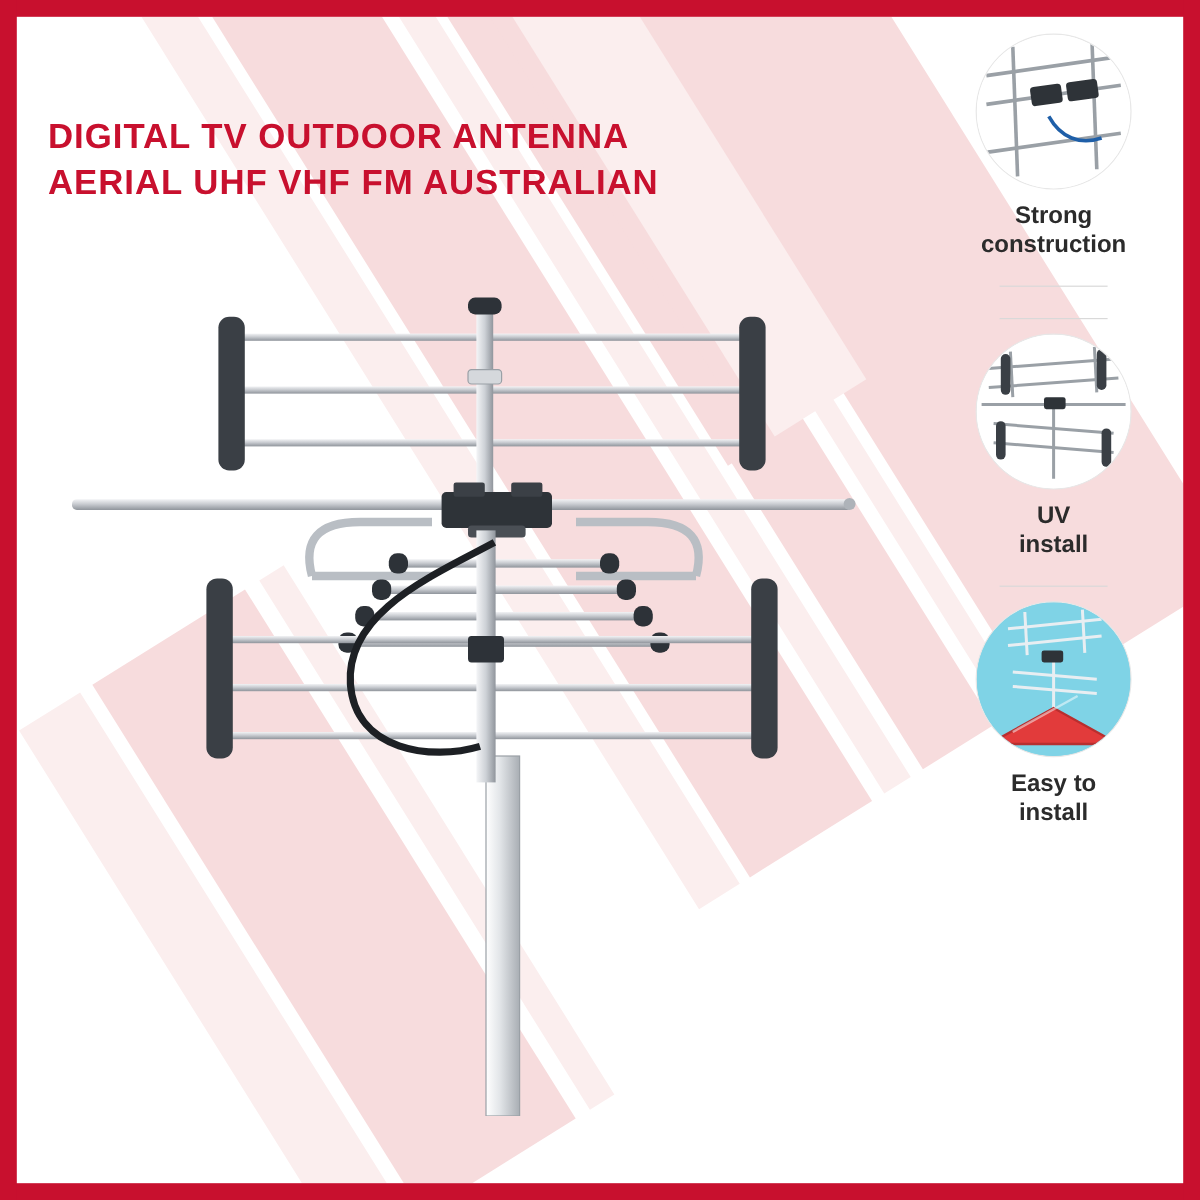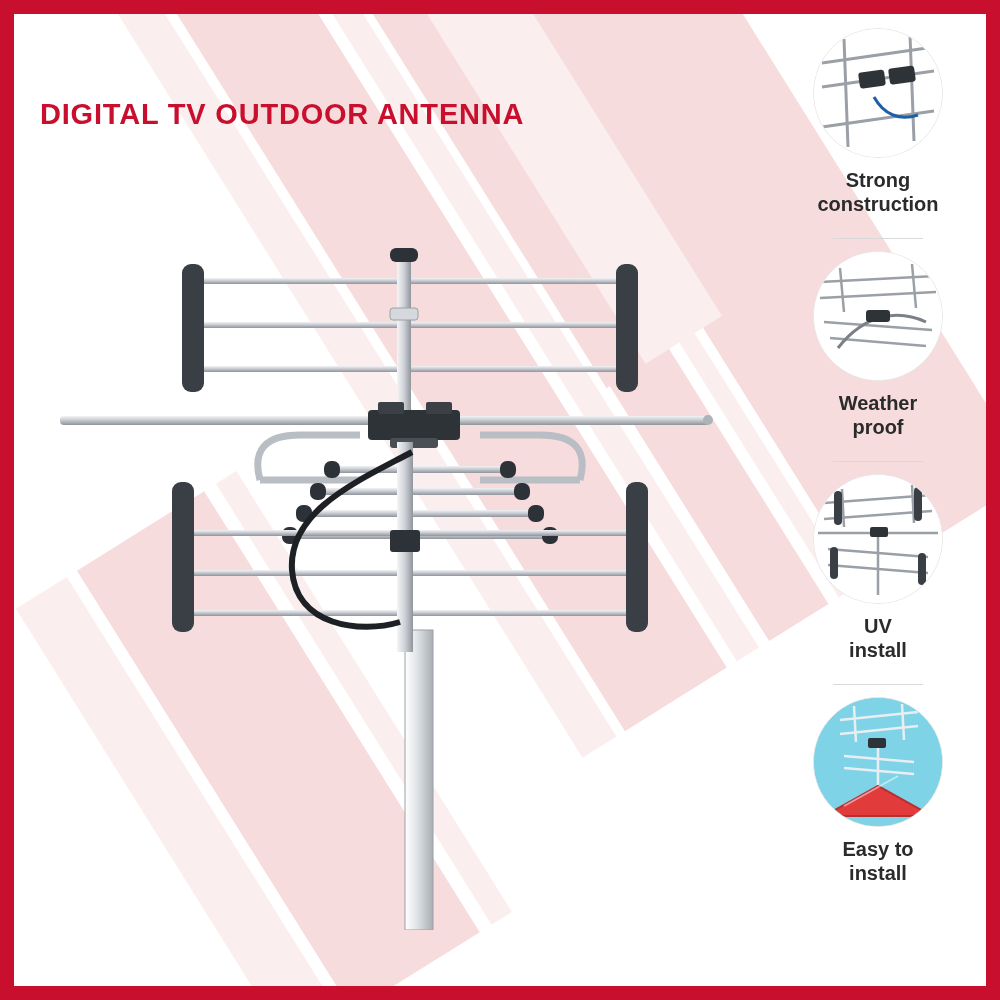--- a/index.html
+++ b/index.html
@@ -135,20 +135,21 @@
     </svg>
   </div>
 
   <div class="frame-top"></div>
   <div class="frame-bottom"></div>
   <div class="frame-left"></div>
   <div class="frame-right"></div>
 
   <div class="title-block">
     <div class="title-line">DIGITAL TV OUTDOOR ANTENNA</div>
+    <div class="title-line">AERIAL UHF VHF FM AUSTRALIAN</div>
   </div>
 
   <div class="product-area">
     <svg width="720" height="700" viewBox="0 0 720 700">
       <defs>
         <linearGradient id="alu" x1="0" y1="0" x2="0" y2="1">
           <stop offset="0%" stop-color="#f2f3f5"></stop>
           <stop offset="45%" stop-color="#c9ccd1"></stop>
           <stop offset="100%" stop-color="#8f949b"></stop>
         </linearGradient>
@@ -252,41 +253,20 @@
         </svg>
       </div>
       <div class="feature-label">
         <span>Strong</span><br>
         <span>construction</span>
       </div>
     </div>
 
     <div class="feature-sep"></div>
 
-    <div class="feature">
-      <div class="feature-thumb">
-        <svg width="128" height="128" viewBox="0 0 128 128">
-          <rect width="128" height="128" fill="#ffffff"></rect>
-          <g stroke="#9aa0a6" stroke-width="2.5" fill="none">
-            <line x1="6" y1="30" x2="122" y2="24"></line>
-            <line x1="6" y1="46" x2="122" y2="40"></line>
-            <line x1="10" y1="70" x2="118" y2="78"></line>
-            <line x1="16" y1="86" x2="112" y2="94"></line>
-            <line x1="26" y1="16" x2="30" y2="60"></line>
-            <line x1="98" y1="12" x2="102" y2="56"></line>
-          </g>
-          <path d="M24 96 C 52 60 86 58 112 70" fill="none" stroke="#7b8086" stroke-width="3"></path>
-          <rect x="52" y="58" width="24" height="12" rx="3" fill="#2e3338"></rect>
-        </svg>
-      </div>
-      <div class="feature-label">
-        <span>Weather</span><br>
-        <span>proof</span>
-      </div>
-    </div>
 
     <div class="feature-sep"></div>
 
     <div class="feature">
       <div class="feature-thumb">
         <svg width="128" height="128" viewBox="0 0 128 128">
           <rect width="128" height="128" fill="#ffffff"></rect>
           <g stroke="#9aa0a6" stroke-width="2.5" fill="none">
             <line x1="10" y1="28" x2="118" y2="20"></line>
             <line x1="10" y1="44" x2="118" y2="36"></line>

